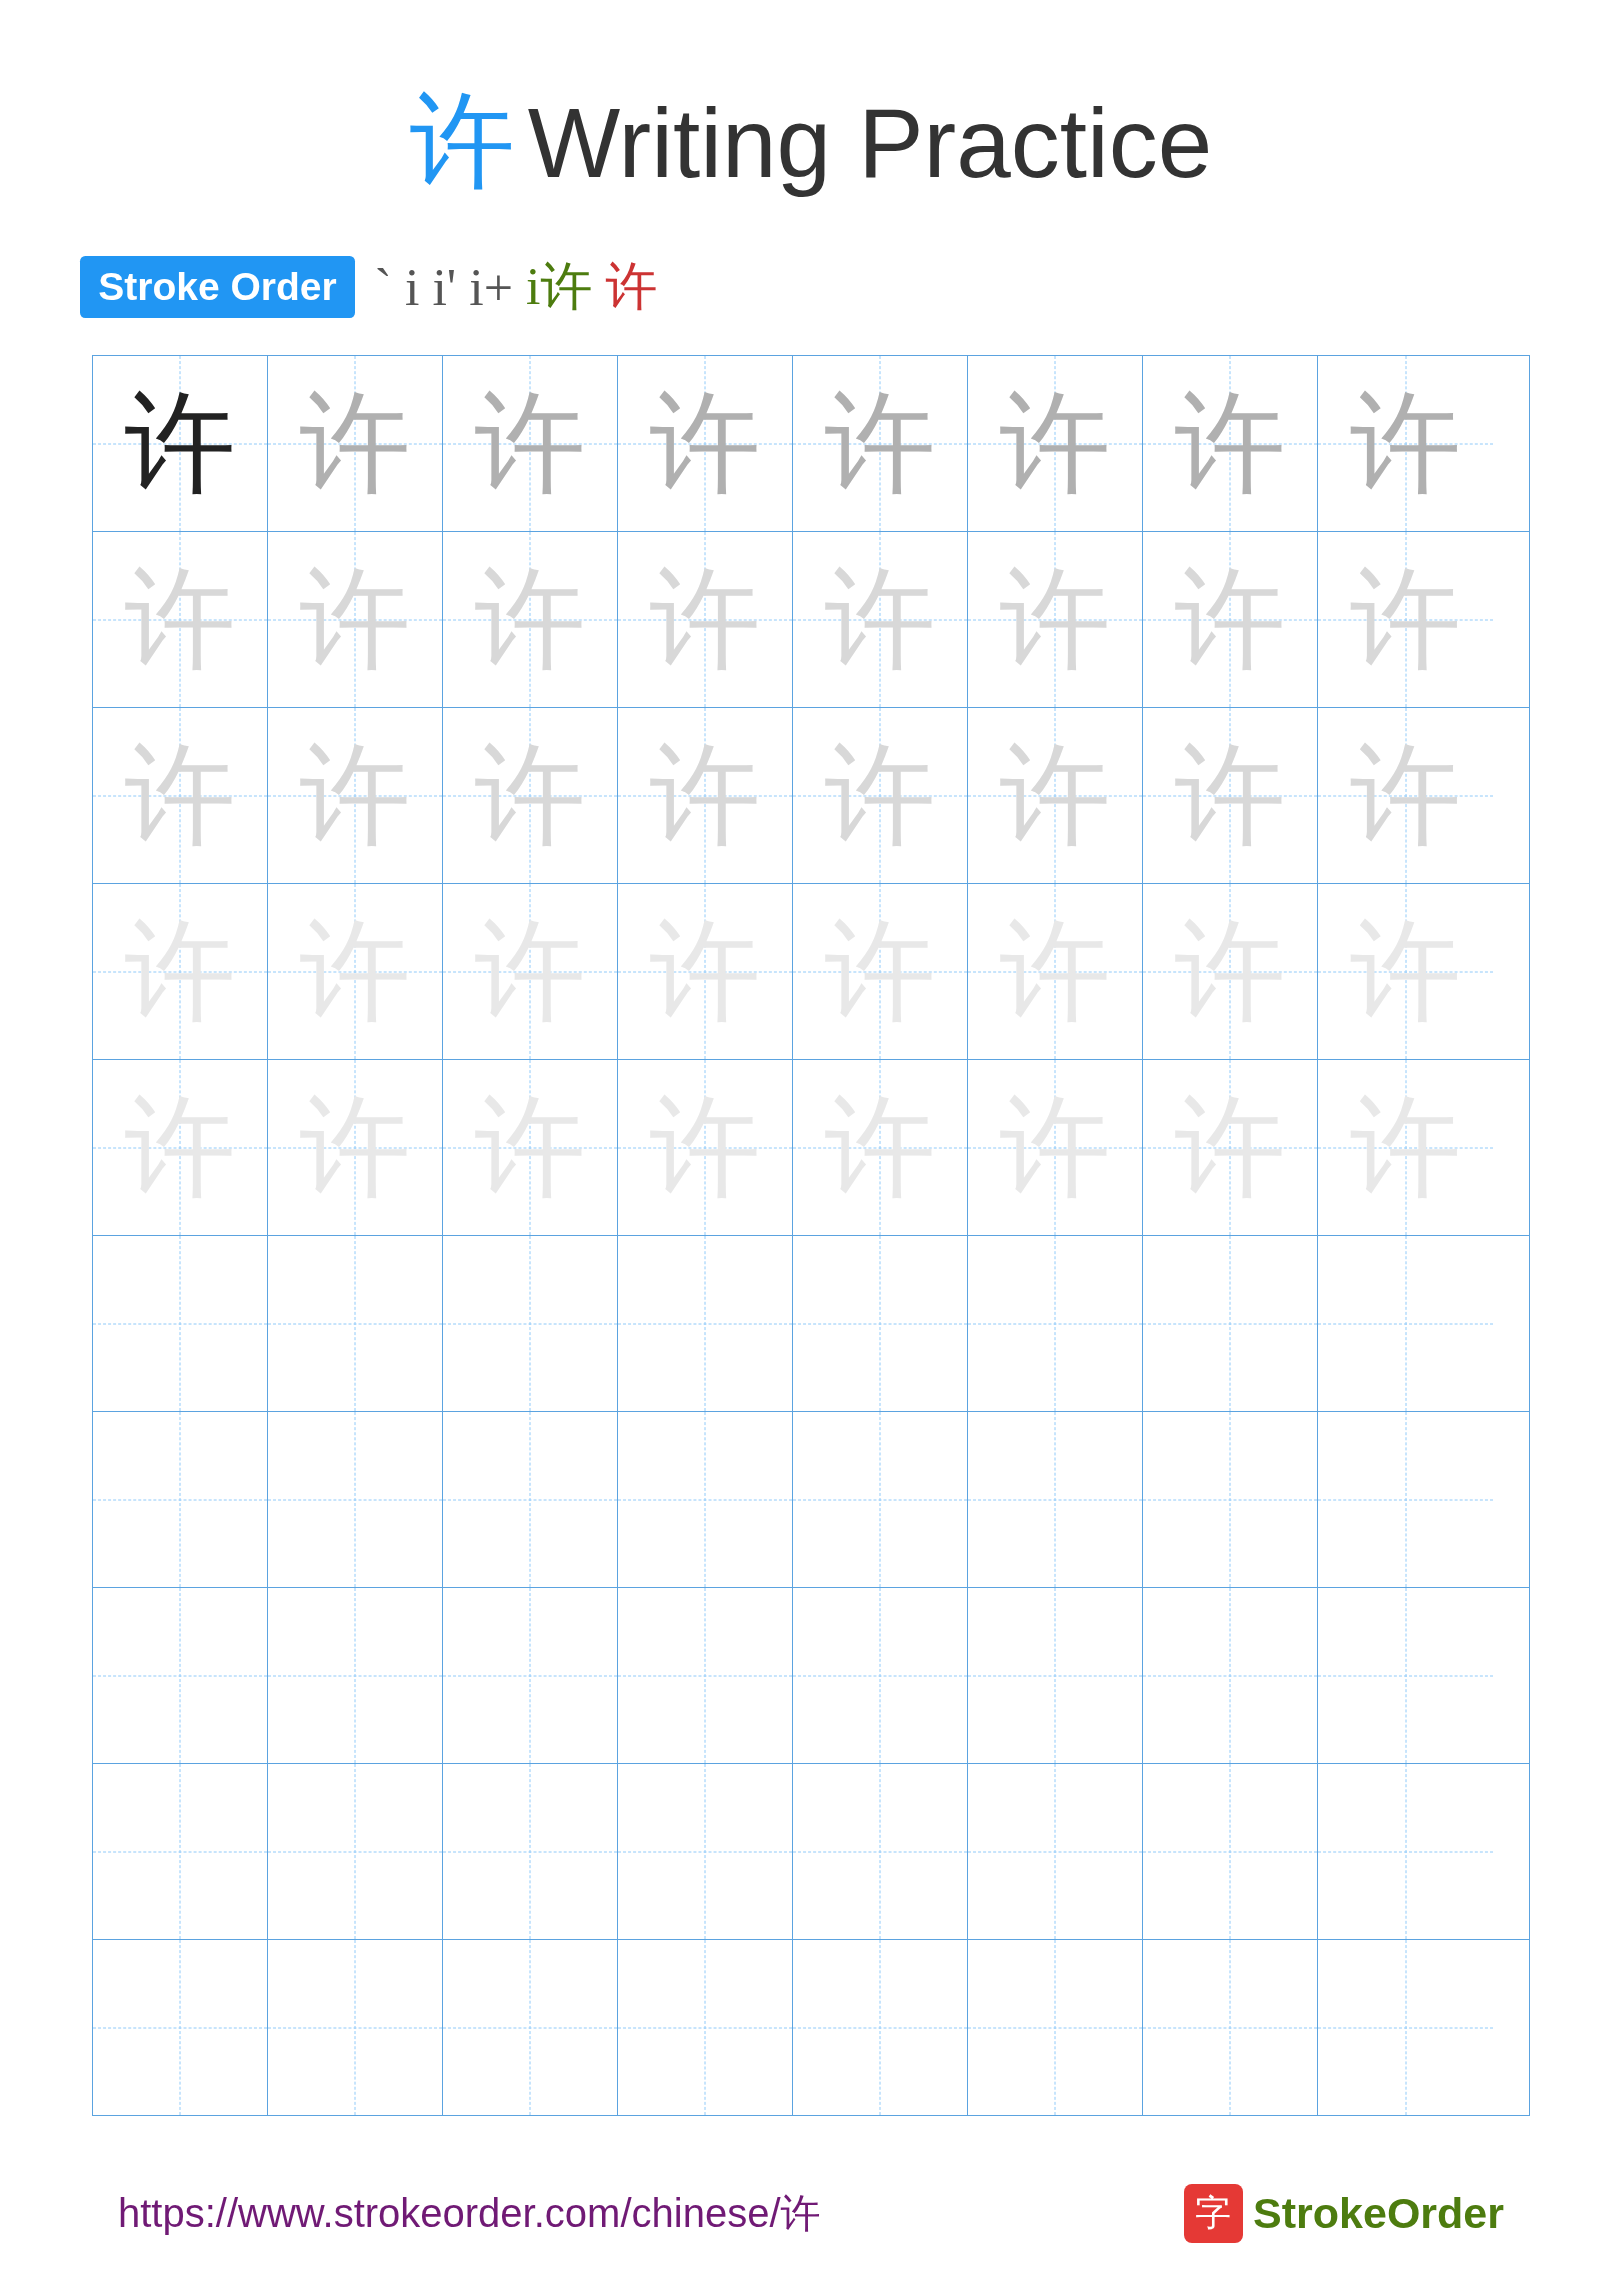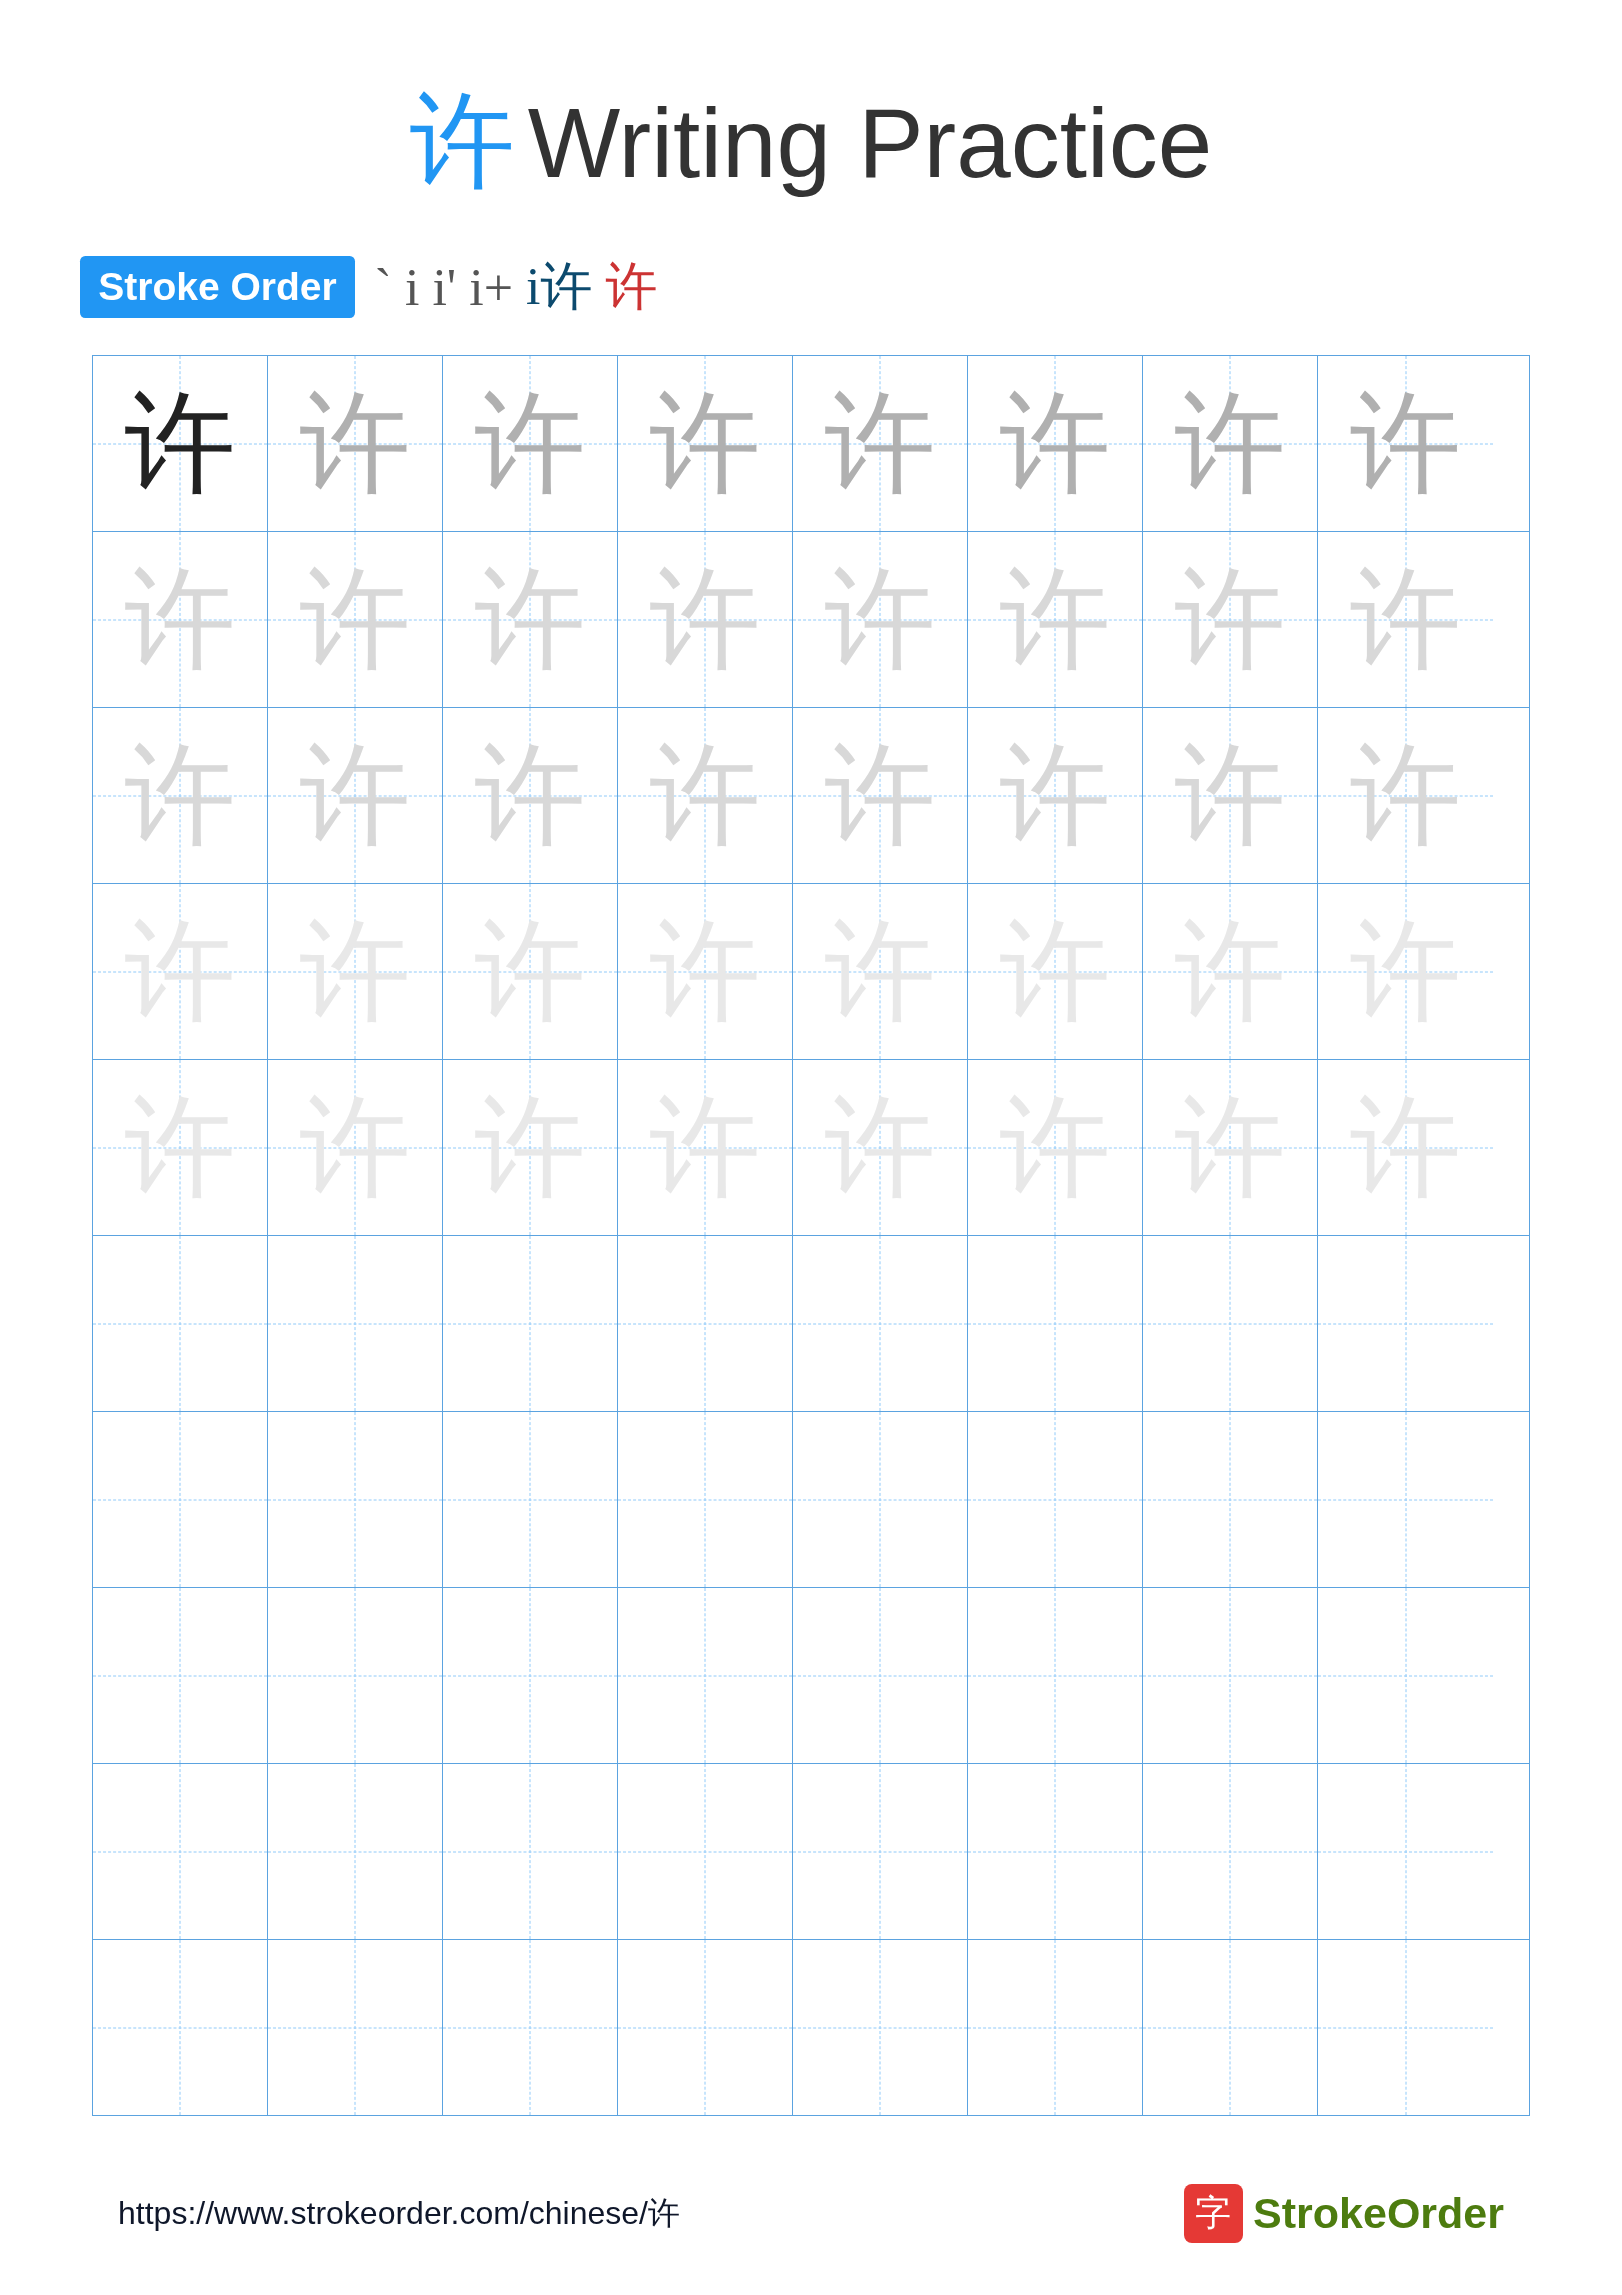--- a/index.html
+++ b/index.html
@@ -144,22 +144,22 @@
       bottom: 52px;
       left: 0;
       right: 0;
       display: flex;
       align-items: center;
       justify-content: space-between;
       padding: 0 118px;
     }
 
     .footer-url {
-      color: #0f172a;
-      font-size: 32px;
+      color: #701a75;
+      font-size: 40px;
       font-family: Arial, sans-serif;
     }
 
     .footer-brand {
       display: flex;
       align-items: center;
       gap: 10.5px;
     }
 
     .footer-brand-icon {
@@ -189,21 +189,21 @@
   <span class="char">许</span><span class="text">Writing Practice</span>
 </div>
 
 <div class="stroke-order-section">
   <div class="stroke-order-badge">Stroke Order</div>
   <div class="stroke-sequence">
     <span class="stroke-seq-item">` </span>
     <span class="stroke-seq-item">i</span>
     <span class="stroke-seq-item">i'</span>
     <span class="stroke-seq-item">i+</span>
-    <span class="stroke-seq-item" style="color:#0c4a6e;">i许</span>
+    <span class="stroke-seq-item" style="color:#4d7c0f;">i许</span>
     <span class="stroke-seq-item" style="color:#cc3333;">许</span>
   </div>
 </div>
 
 <div class="practice-grid-container" id="practice-grid">
 <div class="grid-row">
       <div class="grid-cell">
         <span class="cell-char dark">许</span>
       </div>
       <div class="grid-cell">

